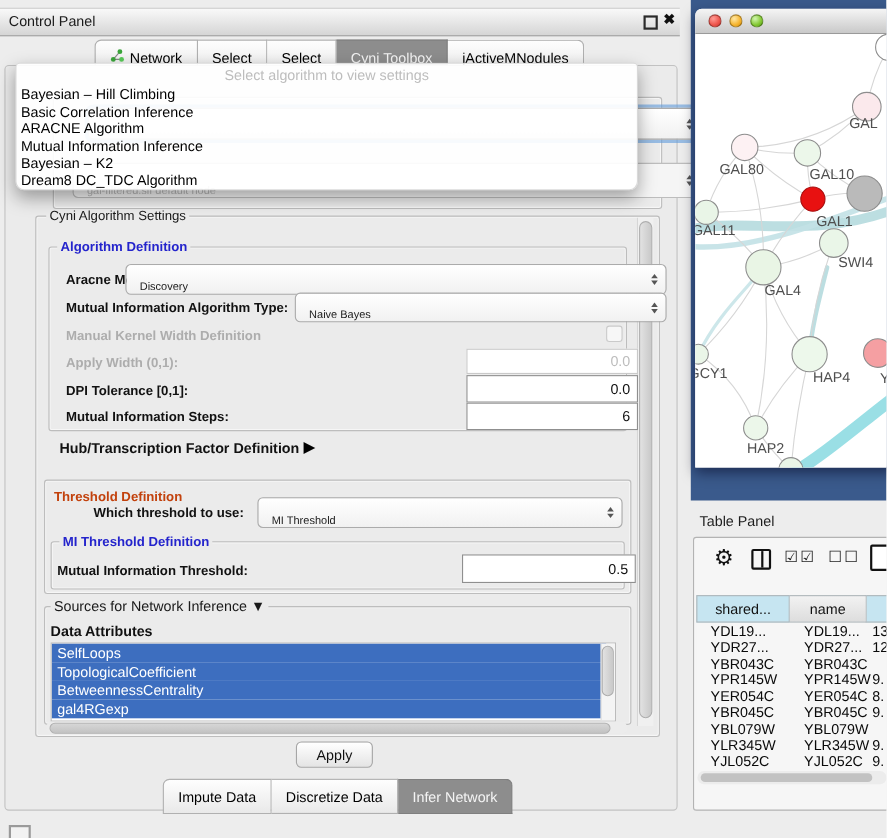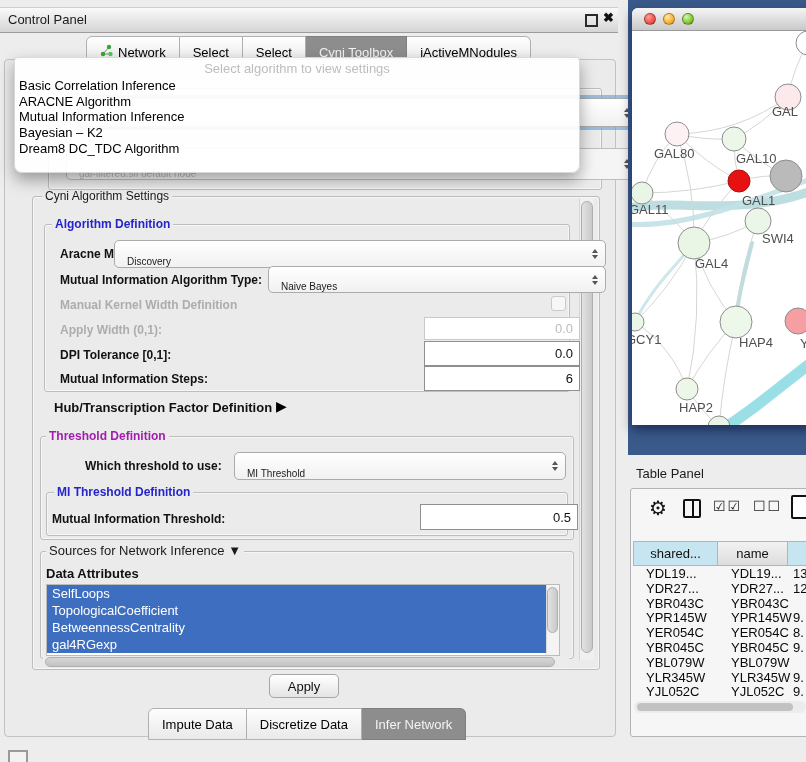--- a/index.html
+++ b/index.html
@@ -142,20 +142,21 @@
     <span>gal-filtered.sif default node</span>
     <span class="spin">
         <i class="up"></i>
         <i class="dn"></i>
       </span>
   </div>
 
   <div class="abs popup">
     <div class="popup-header">Select algorithm to view settings</div>
     <div id="algo-list">
+        <div class="algo-item">Bayesian – Hill Climbing</div>
         <div class="algo-item">Basic Correlation Inference</div>
         <div class="algo-item selected">ARACNE Algorithm</div>
         <div class="algo-item">Mutual Information Inference</div>
         <div class="algo-item">Bayesian – K2</div>
         <div class="algo-item">Dream8 DC_TDC Algorithm</div>
       </div>
   </div>
 
   <div class="abs group" style="left:32px;top:196px;width:566px;height:472px"></div>
   <span class="glabel" style="left:42px;top:190px;color:#1a1a1a">Cyni Algorithm Settings</span>
@@ -198,21 +199,21 @@
 
   <span class="flabel" style="left:60px;top:372px">Mutual Information Steps:</span>
   <div class="tfield" style="left:424px;top:366px;width:142px;height:23px">
     <span>6</span>
   </div>
 
   <span class="flabel" style="left:54px;top:400px;font-size:13px">Hub/Transcription Factor Definition</span>
   <span class="abs" style="left:276px;top:398px;font-size:14px;color:#000">▶</span>
 
   <div class="abs group" style="left:40px;top:436px;width:532px;height:102px"></div>
-  <span class="glabel" style="left:46px;top:430px;color:#a21caf;font-weight:bold">Threshold Definition</span>
+  <span class="glabel" style="left:46px;top:445px;color:#c2410c;font-weight:bold">Threshold Definition</span>
 
   <span class="flabel" style="left:85px;top:459px">Which threshold to use:</span>
   <div class="abs combo" style="left:234px;top:452px;width:292px;height:26px">
     <span>MI Threshold</span>
     <span class="spin">
         <i class="up"></i>
         <i class="dn"></i>
       </span>
   </div>
 

